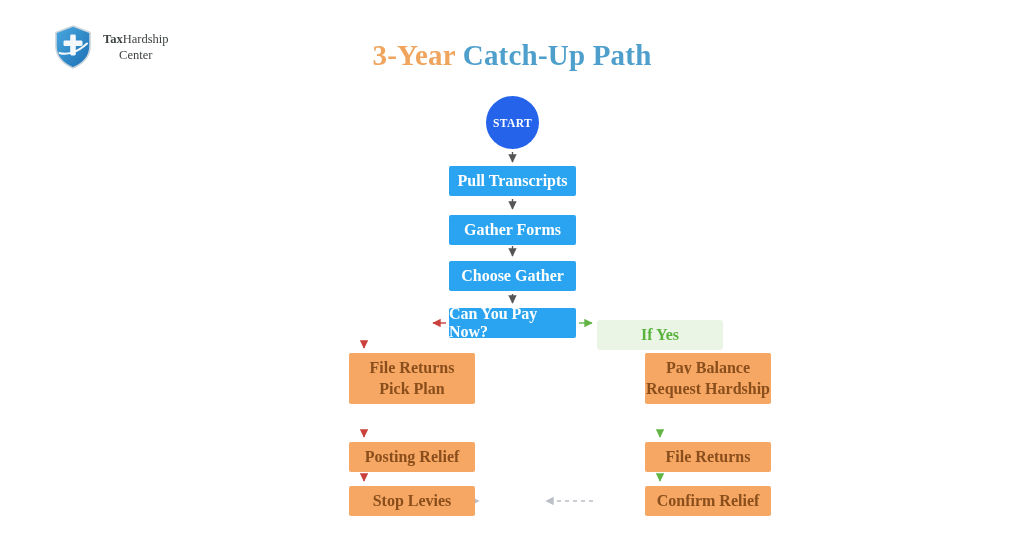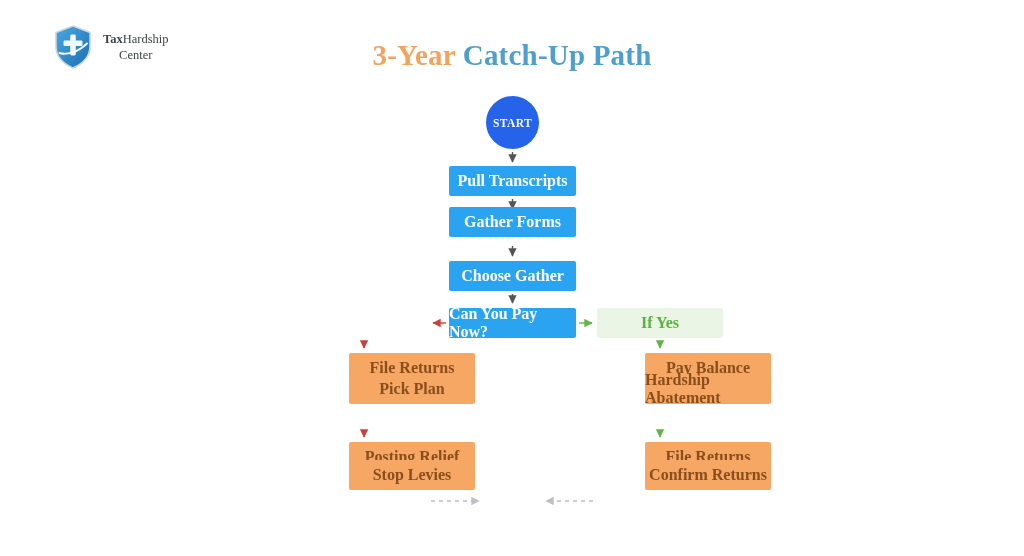--- a/index.html
+++ b/index.html
@@ -18,27 +18,27 @@
   .title .main{color:var(--c-title-main);}
   
   .node{position:absolute;display:flex;align-items:center;justify-content:center;
         font-weight:bold;font-size:16px;box-sizing:border-box;}
   .proc{left:449px;width:127px;height:30px;background:var(--c-process-blue);
         color:#fff;border-radius:2px;}
   .lcol{left:301px;width:126px;height:30px;border-radius:2px;}
   .rcol{left:597px;width:126px;height:30px;border-radius:2px;}
   .orange{background:var(--c-step-orange);color:var(--c-step-orange-text);margin-left:48px;}
   .cond-no{background:var(--c-no-bg);color:var(--c-no-text);border-radius:3px;}
-  .cond-yes{background:var(--c-yes-bg);color:var(--c-yes-text);border-radius:3px;}
+  .cond-yes{background:var(--c-yes-bg);color:var(--c-yes-text);border-radius:3px;margin-top:12px;}
   .circle{border-radius:50%;color:#fff;font-size:11.5px;letter-spacing:.4px;}
   .start{left:486px;top:96px;width:53px;height:53px;background:var(--c-start-blue);}
   .end{left:486px;top:475px;width:52px;height:52px;background:var(--c-end-red);}
   
-  .r1{top:166px}.r2{top:207px}.r3{top:261px}.r4{top:308px}
-  .r5{top:353px}.r6{top:374px}.r7{top:442px}.r8{top:460px}
+  .r1{top:166px}.r2{top:215px}.r3{top:261px}.r4{top:308px}
+  .r5{top:353px}.r6{top:374px}.r7{top:442px}.r8{top:486px}
   
   .wires{position:absolute;left:0;top:0;pointer-events:none;}
 </style>
 </head>
 <body>
 
 <div class="canvas">
 
   <div class="logo">
     <svg width="38" height="44" viewBox="0 0 38 44">
@@ -109,18 +109,18 @@
   <div class="node proc r3">Choose Gather</div>
   <div class="node proc r4">Can You Pay Now?</div>
 
   <div class="node lcol orange r5">File Returns</div>
   <div class="node lcol orange r6">Pick Plan</div>
   <div class="node lcol orange r7">Posting Relief</div>
   <div class="node lcol orange r8">Stop Levies</div>
 
   <div class="node rcol cond-yes r4">If Yes</div>
   <div class="node rcol orange r5">Pay Balance</div>
-  <div class="node rcol orange r6">Hardship Abatement</div>
+  <div class="node rcol orange r6">Request Hardship</div>
   <div class="node rcol orange r7">File Returns</div>
-  <div class="node rcol orange r8">Confirm Returns</div>
+  <div class="node rcol orange r8">Confirm Relief</div>
 
 
 </div>
 
 </body></html>

